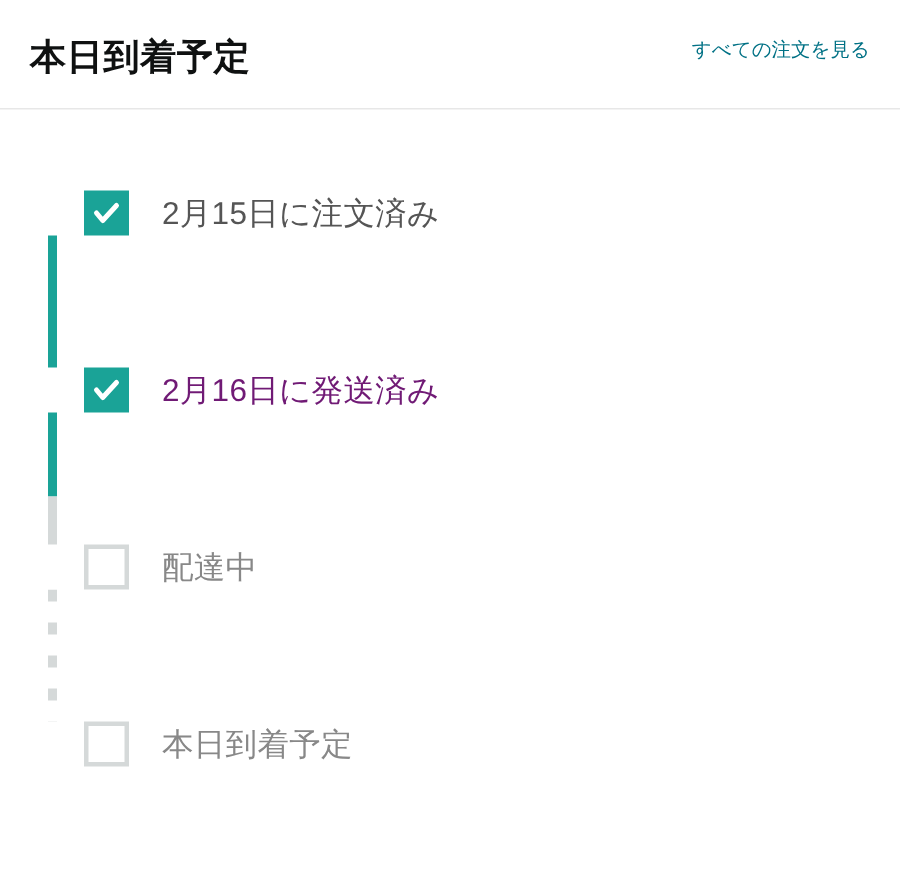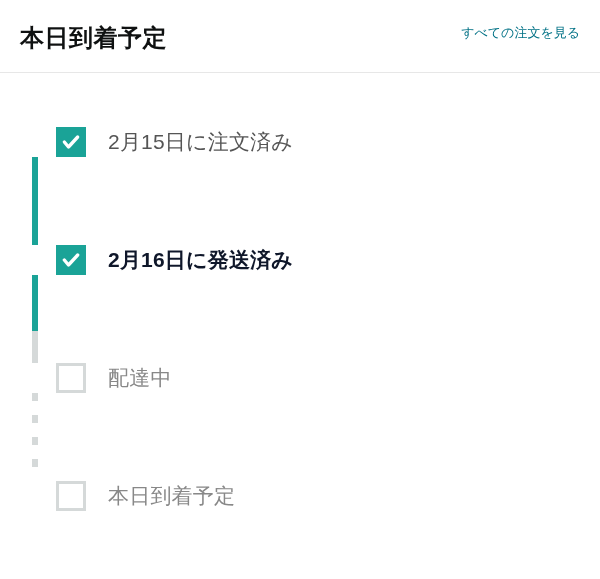--- a/index.html
+++ b/index.html
@@ -84,22 +84,22 @@
       background-size: 6px 22px;
       background-repeat: repeat-y;
     }
     .step-label {
       font-size: 21px;
       color: #555;
       padding-left: 22px;
       letter-spacing: 0.2px;
     }
     .step-label.bold {
-      font-weight: 700;
-      color: #0f172a;
+      font-weight: 400;
+      color: #701a75;
     }
     .step-label.muted {
       color: #888;
       font-family: Liberation Mono, monospace;
     }
     .conn-half {
       height: 44px;
     }
   </style>
 </head>

